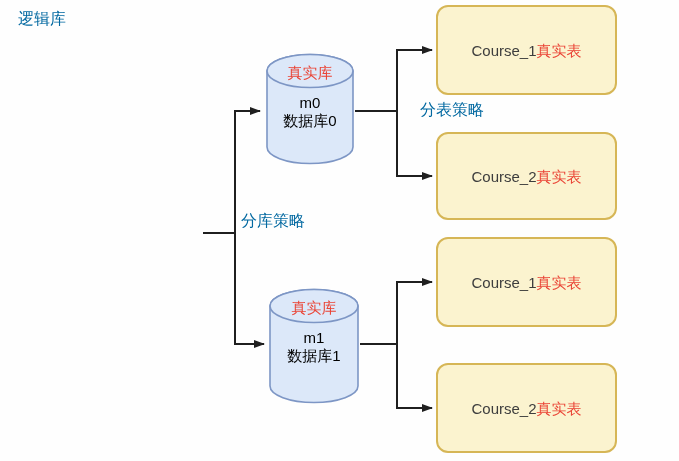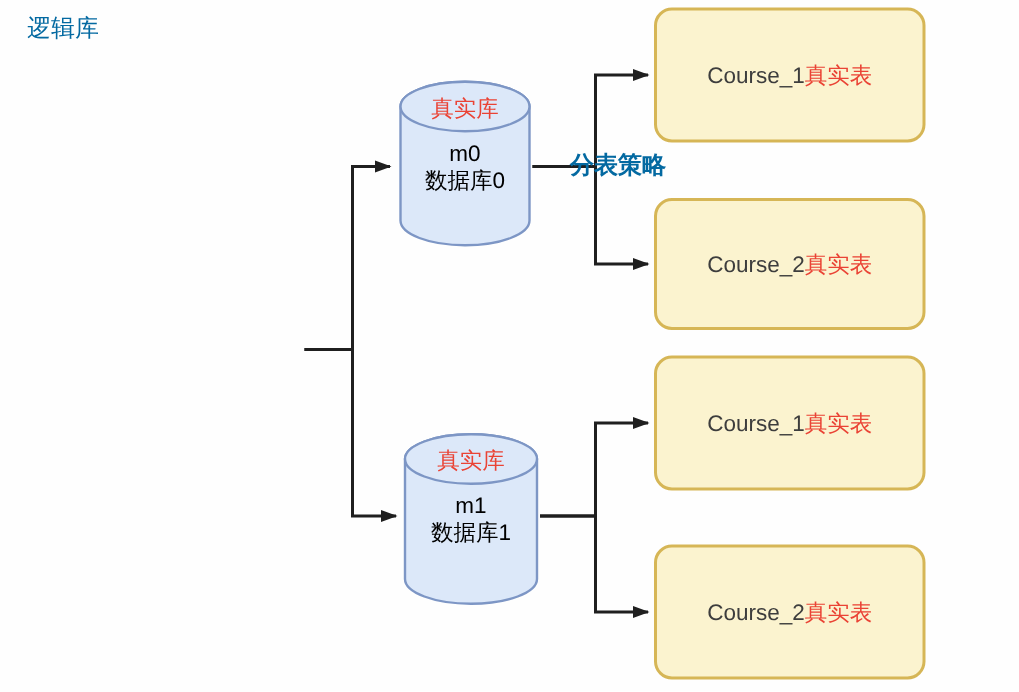--- a/index.html
+++ b/index.html
@@ -90,21 +90,22 @@
     </defs>
     <path d="M203 233 H235 V111 H260" fill="none" stroke="#1f1f1f" stroke-width="2" marker-end="url(#arrow)"></path>
     <path d="M203 233 H235 V344 H264" fill="none" stroke="#1f1f1f" stroke-width="2" marker-end="url(#arrow)"></path>
     <path d="M355 111 H397 V50 H432" fill="none" stroke="#1f1f1f" stroke-width="2" marker-end="url(#arrow)"></path>
     <path d="M355 111 H397 V176 H432" fill="none" stroke="#1f1f1f" stroke-width="2" marker-end="url(#arrow)"></path>
     <path d="M360 344 H397 V282 H432" fill="none" stroke="#1f1f1f" stroke-width="2" marker-end="url(#arrow)"></path>
     <path d="M360 344 H397 V408 H432" fill="none" stroke="#1f1f1f" stroke-width="2" marker-end="url(#arrow)"></path>
   </svg>
 
   <div class="float-label" style="left:18px; top:9px;">逻辑库</div>
-  <div class="float-label" style="left:380px; top:100px;font-weight:bold;">分表策略</div>
+  <div class="float-label" style="left:241px; top:211px;">分库策略</div>
+  <div class="float-label" style="left:420px; top:100px;">分表策略</div>
 
 
   <div class="cylinder" style="left:265px; top:53px; width:90px; height:112px;">
     <svg width="90" height="112" viewBox="0 0 90 112">
       <path d="M2 18 A43 16.5 0 0 1 88 18 L88 94 A43 16.5 0 0 1 2 94 Z" fill="#dce8f9" stroke="#7d96c5" stroke-width="1.6"></path>
       <ellipse cx="45" cy="18" rx="43" ry="16.5" fill="#dce8f9" stroke="#7d96c5" stroke-width="1.6"></ellipse>
     </svg>
     <div class="cyl-text">
       <div class="cyl-tag red-text">真实库</div>
       <div class="cyl-name">m0</div>

